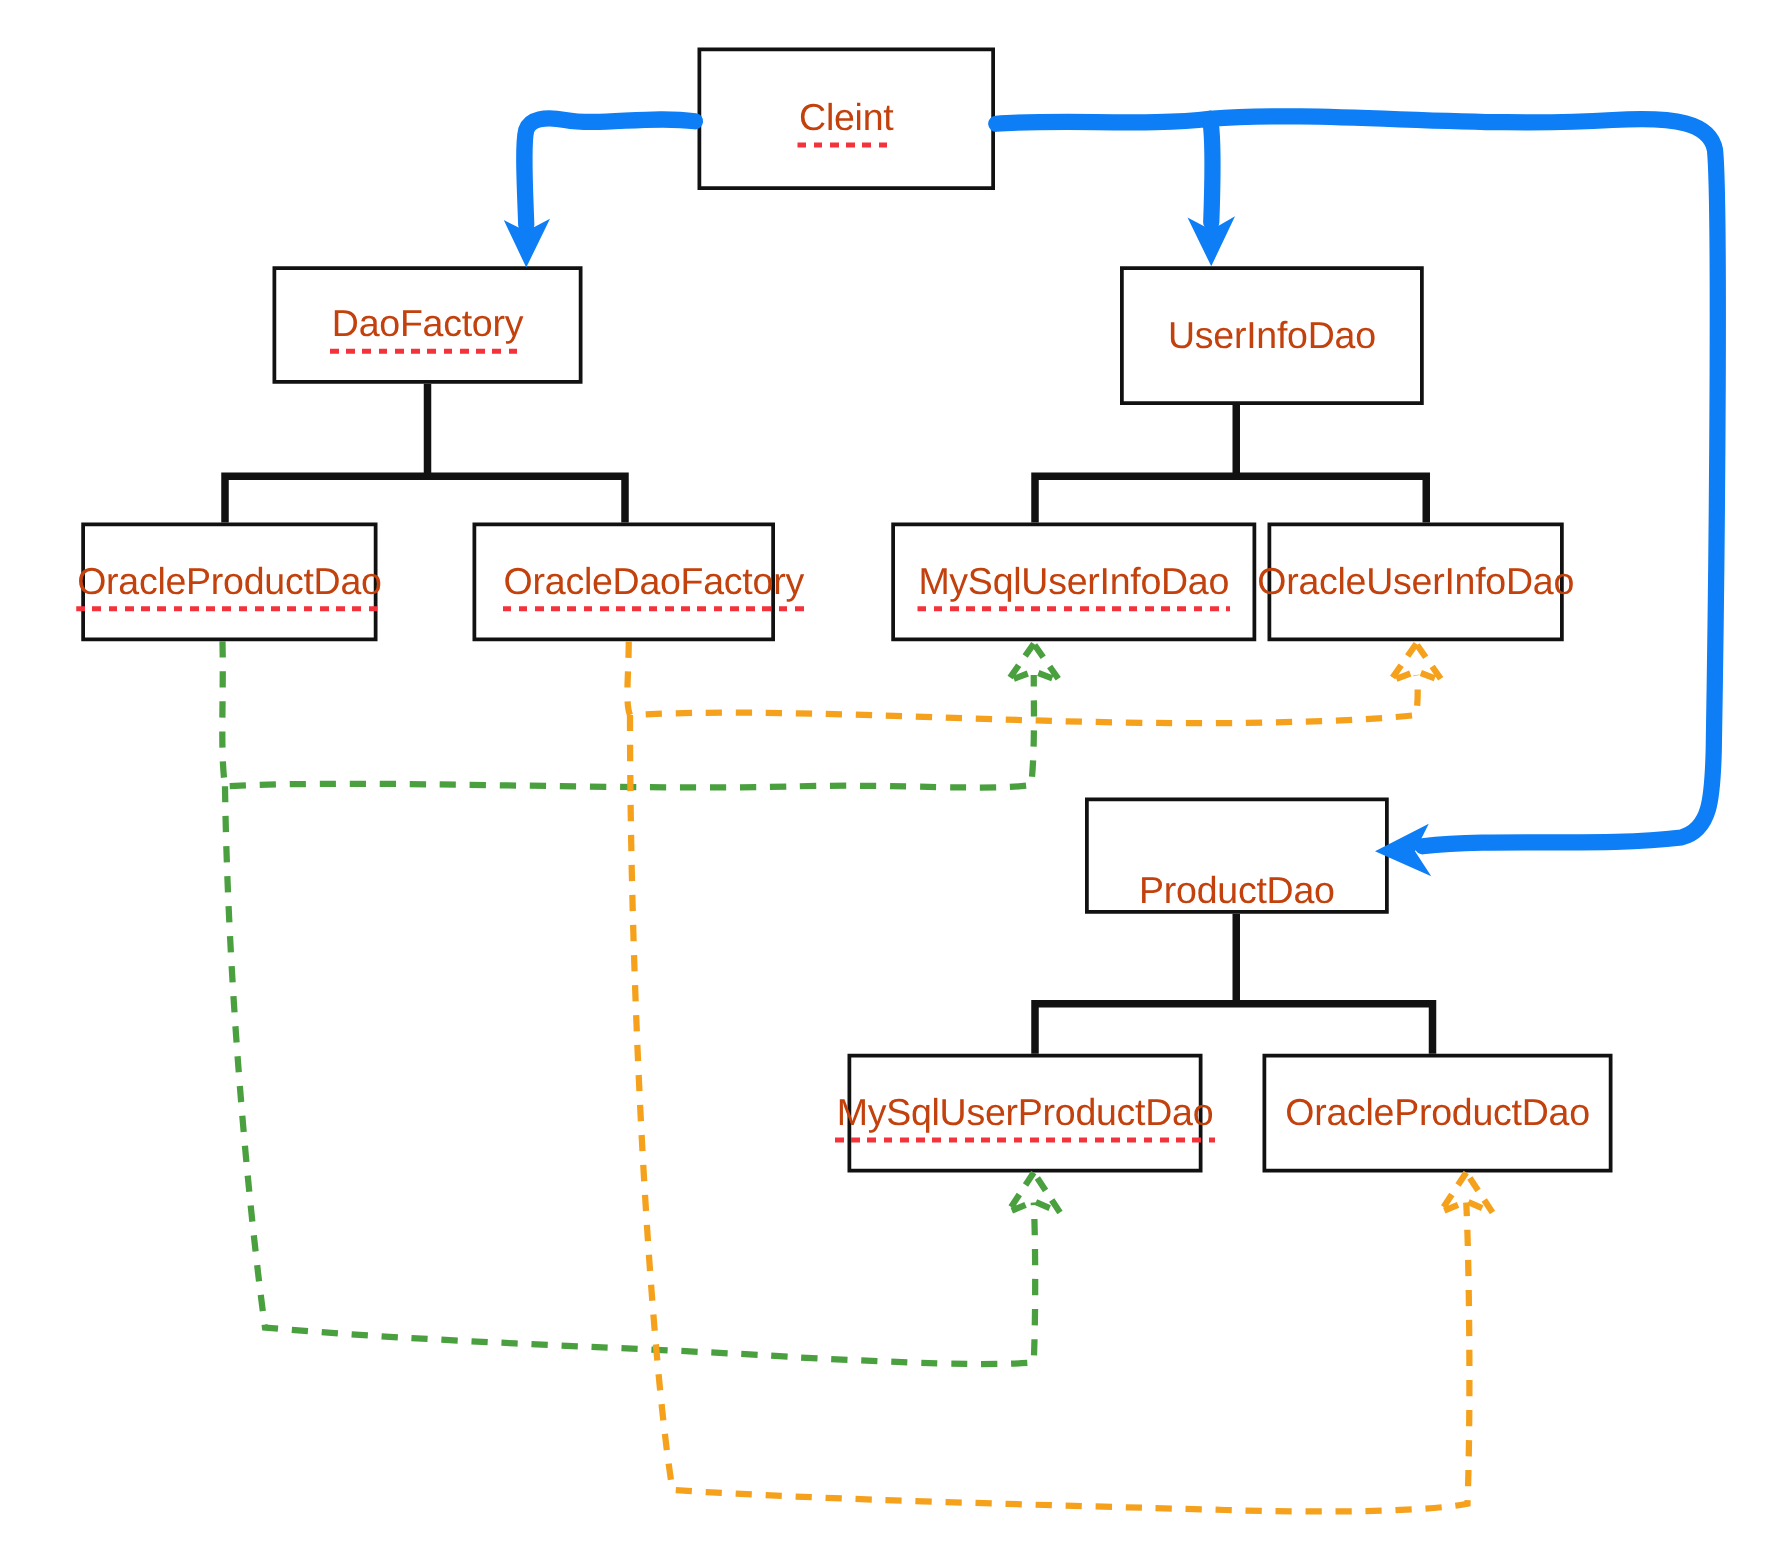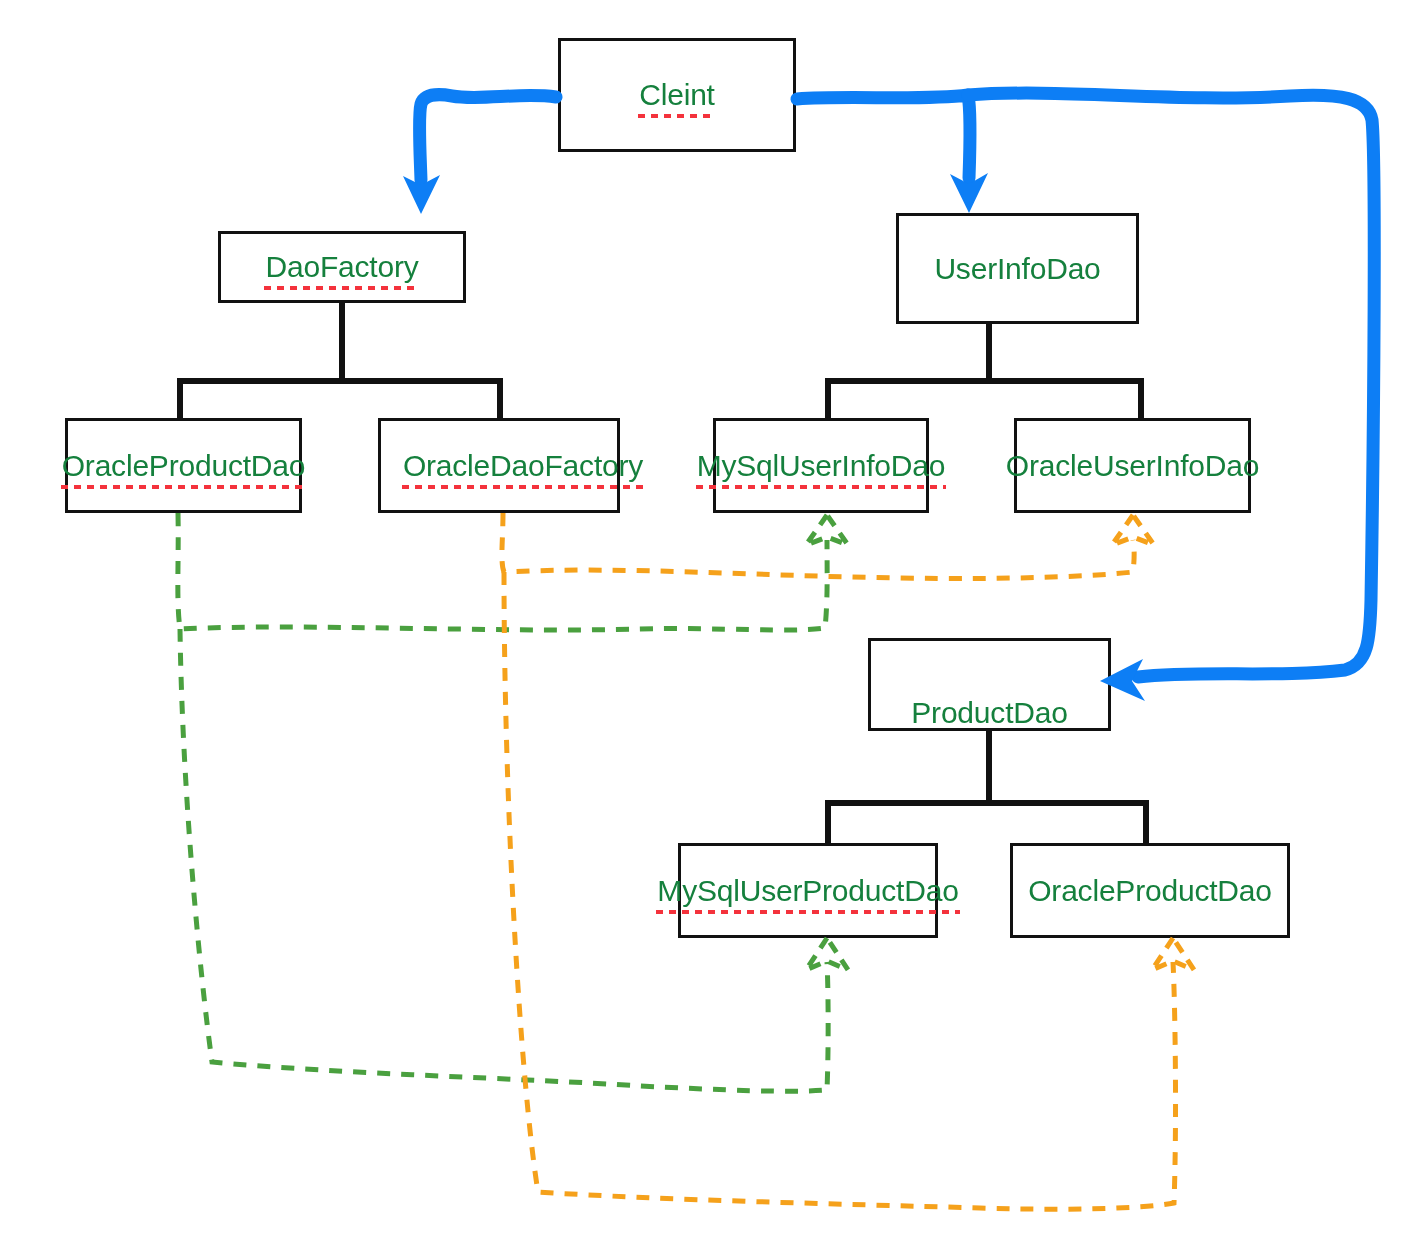--- a/index.html
+++ b/index.html
@@ -22,21 +22,21 @@
     border: 3px solid #111111;
     display: flex;
     align-items: center;
     justify-content: center;
     z-index: 5;
   }
   .node-label {
     position: relative;
     display: inline-block;
     font-size: 30px;
-    color: #15803d;
+    color: #c2410c;
     line-height: 1;
     white-space: nowrap;
     letter-spacing: -0.2px;
   }
   .node-label.misspelled::after {
     content: "";
     position: absolute;
     left: -1px;
     right: -1px;
     bottom: -8px;
@@ -71,49 +71,49 @@
       <path d="M989,306 L989,381 M828,381 L1141,381 M828,381 L828,418 M1141,381 L1141,418"></path>
 
       <path d="M989,731 L989,803 M828,803 L1146,803 M828,803 L828,843 M1146,803 L1146,843"></path>
     </g>
   </svg>
 
   <div class="node" style="left:558px; top:38px; width:238px; height:114px;">
     <span class="node-label misspelled">Cleint</span>
   </div>
 
-  <div class="node" style="left:218px; top:231px; width:248px; height:72px;">
+  <div class="node" style="left:218px; top:213px; width:248px; height:94px;">
     <span class="node-label misspelled">DaoFactory</span>
   </div>
 
   <div class="node" style="left:896px; top:213px; width:243px; height:111px;">
     <span class="node-label">UserInfoDao</span>
   </div>
 
   <div class="node" style="left:65px; top:418px; width:237px; height:95px;">
     <span class="node-label misspelled">OracleProductDao</span>
   </div>
 
   <div class="node" style="left:378px; top:418px; width:242px; height:95px;padding-left:48px;">
     <span class="node-label misspelled">OracleDaoFactory</span>
   </div>
 
-  <div class="node" style="left:713px; top:418px; width:216px; height:95px;">
+  <div class="node" style="left:713px; top:418px; width:292px; height:95px;">
     <span class="node-label misspelled">MySqlUserInfoDao</span>
   </div>
 
   <div class="node" style="left:1014px; top:418px; width:237px; height:95px;">
     <span class="node-label">OracleUserInfoDao</span>
   </div>
 
   <div class="node" style="left:868px; top:638px; width:243px; height:93px;align-items:flex-end;">
     <span class="node-label">ProductDao</span>
   </div>
 
-  <div class="node" style="left:678px; top:843px; width:260px; height:95px;">
+  <div class="node" style="left:678px; top:843px; width:284px; height:95px;">
     <span class="node-label misspelled">MySqlUserProductDao</span>
   </div>
 
   <div class="node" style="left:1010px; top:843px; width:280px; height:95px;">
     <span class="node-label">OracleProductDao</span>
   </div>
 
   <svg class="layer ink-layer" viewBox="0 0 1416 1254" preserveAspectRatio="none">
 
     <g>

